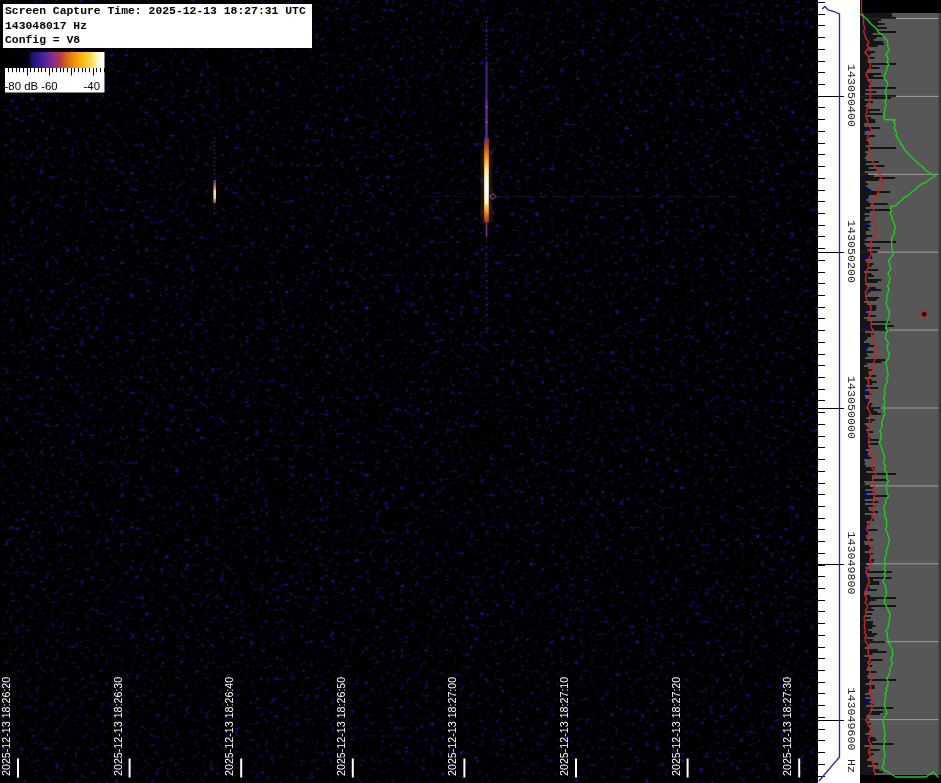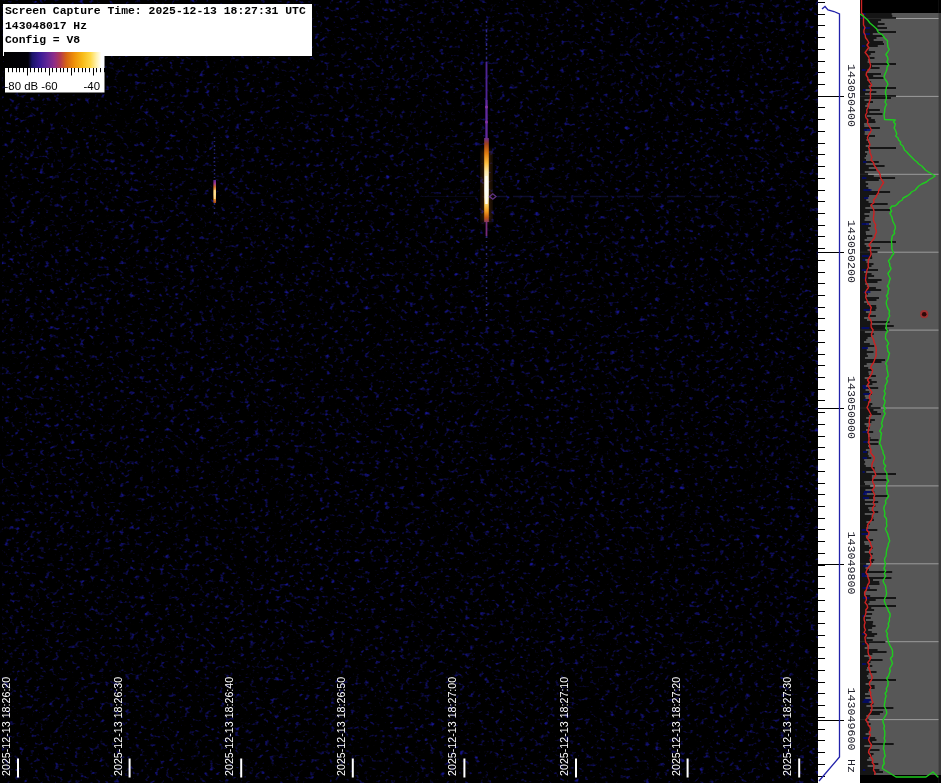--- a/index.html
+++ b/index.html
@@ -111,21 +111,21 @@
 <path d="M860 14h31.7M860 16h32.3M860 18h36.0M860 20h21.1M860 22h18.1M860 24h24.6M860 26h17.5M860 28h27.0M860 30h16.8M860 32h36.0M860 34h12.8M860 36h23.7M860 38h16.5M860 40h13.7M860 42h22.9M860 44h24.0M860 46h17.8M860 48h8.9M860 50h8.7M860 52h15.1M860 54h10.7M860 56h9.3M860 58h14.5M860 60h7.9M860 62h7.6M860 64h36.0M860 66h12.0M860 68h19.6M860 70h7.5M860 72h7.2M860 74h21.0M860 76h13.2M860 78h23.5M860 80h7.3M860 82h11.1M860 84h11.4M860 86h8.6M860 88h36.0M860 90h5.3M860 92h16.4M860 94h5.0M860 96h36.0M860 98h31.0M860 100h4.5M860 102h13.0M860 104h6.7M860 106h5.2M860 108h8.8M860 110h19.9M860 112h9.4M860 114h22.5M860 116h6.9M860 118h11.2M860 120h14.9M860 122h15.5M860 124h4.1M860 126h4.3M860 128h19.9M860 130h6.9M860 132h4.8M860 134h4.6M860 136h15.0M860 138h8.9M860 140h6.4M860 142h8.2M860 144h9.9M860 146h5.7M860 148h36.0M860 150h8.4M860 152h5.0M860 154h7.1M860 156h6.0M860 158h4.6M860 160h6.0M860 162h18.8M860 164h5.8M860 166h24.6M860 168h8.8M860 170h16.4M860 172h4.8M860 174h8.1M860 176h13.8M860 178h35.1M860 180h18.8M860 182h5.6M860 184h8.1M860 186h6.2M860 188h8.4M860 190h10.0M860 192h30.1M860 194h18.2M860 196h9.0M860 198h7.8M860 200h6.3M860 202h8.6M860 204h27.7M860 206h10.1M860 208h5.3M860 210h30.0M860 212h9.9M860 214h4.4M860 216h9.2M860 218h5.3M860 220h4.6M860 222h10.8M860 224h6.0M860 226h10.8M860 228h8.1M860 230h9.5M860 232h5.7M860 234h6.0M860 236h12.4M860 238h6.9M860 240h4.6M860 242h36.0M860 244h4.6M860 246h6.3M860 248h20.0M860 250h7.5M860 252h17.5M860 254h11.1M860 256h12.0M860 258h12.2M860 260h5.1M860 262h6.4M860 264h13.5M860 266h11.5M860 268h9.0M860 270h18.0M860 272h4.0M860 274h11.6M860 276h14.1M860 278h8.2M860 280h21.6M860 282h17.5M860 284h5.2M860 286h6.8M860 288h15.9M860 290h21.2M860 292h6.2M860 294h7.9M860 296h5.3M860 298h19.0M860 300h16.5M860 302h4.2M860 304h7.0M860 306h16.2M860 308h16.5M860 310h15.6M860 312h5.9M860 314h8.6M860 316h15.9M860 318h4.2M860 320h7.0M860 322h29.6M860 324h11.7M860 326h33.8M860 328h25.0M860 330h28.6M860 332h4.9M860 334h13.8M860 336h11.0M860 338h7.6M860 340h6.2M860 342h4.0M860 344h9.8M860 346h14.2M860 348h7.4M860 350h6.8M860 352h13.5M860 354h6.8M860 356h7.9M860 358h5.0M860 360h25.1M860 362h21.5M860 364h6.7M860 366h4.0M860 368h8.2M860 370h12.0M860 372h8.4M860 374h8.8M860 376h15.9M860 378h4.7M860 380h11.5M860 382h16.8M860 384h12.4M860 386h5.7M860 388h18.2M860 390h5.6M860 392h9.1M860 394h12.0M860 396h4.8M860 398h5.5M860 400h9.5M860 402h8.6M860 404h12.3M860 406h10.8M860 408h20.7M860 410h13.5M860 412h17.3M860 414h21.1M860 416h8.8M860 418h6.1M860 420h14.9M860 422h11.4M860 424h4.6M860 426h6.4M860 428h9.8M860 430h6.0M860 432h13.2M860 434h8.0M860 436h8.1M860 438h10.6M860 440h18.6M860 442h7.6M860 444h18.4M860 446h8.1M860 448h9.9M860 450h5.9M860 452h8.3M860 454h7.9M860 456h8.7M860 458h11.3M860 460h4.2M860 462h5.1M860 464h4.4M860 466h5.8M860 468h14.7M860 470h14.5M860 472h6.2M860 474h36.0M860 476h11.9M860 478h11.9M860 480h26.4M860 482h4.2M860 484h5.0M860 486h10.2M860 488h13.0M860 490h5.4M860 492h14.3M860 494h4.9M860 496h27.8M860 498h13.4M860 500h4.8M860 502h18.2M860 504h5.0M860 506h15.4M860 508h8.2M860 510h9.3M860 512h18.2M860 514h4.8M860 516h11.6M860 518h13.2M860 520h13.9M860 522h6.4M860 524h9.8M860 526h8.3M860 528h6.3M860 530h17.3M860 532h8.7M860 534h7.6M860 536h5.8M860 538h7.1M860 540h13.1M860 542h4.1M860 544h4.7M860 546h9.0M860 548h12.8M860 550h9.1M860 552h4.7M860 554h12.8M860 556h10.5M860 558h9.7M860 560h14.3M860 562h13.1M860 564h6.2M860 566h5.6M860 568h5.5M860 570h9.0M860 572h32.2M860 574h6.5M860 576h5.5M860 578h31.5M860 580h13.0M860 582h19.2M860 584h19.5M860 586h8.8M860 588h5.5M860 590h16.9M860 592h4.6M860 594h4.4M860 596h10.2M860 598h36.0M860 600h15.7M860 602h9.5M860 604h8.4M860 606h36.0M860 608h11.3M860 610h14.1M860 612h5.7M860 614h12.1M860 616h5.4M860 618h10.8M860 620h6.0M860 622h13.1M860 624h12.7M860 626h15.6M860 628h12.1M860 630h8.2M860 632h11.8M860 634h17.1M860 636h14.4M860 638h6.6M860 640h12.8M860 642h25.4M860 644h9.1M860 646h6.9M860 648h4.7M860 650h17.6M860 652h26.6M860 654h12.4M860 656h4.3M860 658h8.8M860 660h22.6M860 662h10.6M860 664h9.1M860 666h12.3M860 668h7.0M860 670h6.5M860 672h16.6M860 674h8.5M860 676h6.9M860 678h7.9M860 680h36.0M860 682h9.9M860 684h5.6M860 686h14.6M860 688h14.7M860 690h10.0M860 692h8.3M860 694h5.0M860 696h11.0M860 698h5.3M860 700h10.0M860 702h8.6M860 704h13.5M860 706h6.4M860 708h33.4M860 710h10.0M860 712h23.1M860 714h19.9M860 716h6.4M860 718h8.0M860 720h9.3M860 722h6.5M860 724h10.6M860 726h9.0M860 728h9.8M860 730h10.0M860 732h8.6M860 734h5.6M860 736h10.4M860 738h15.2M860 740h16.5M860 742h12.2M860 744h33.7M860 746h4.3M860 748h10.7M860 750h19.5M860 752h9.6M860 754h13.6M860 756h12.0M860 758h8.8M860 760h7.1M860 762h11.9M860 764h18.3M860 766h7.6M860 768h13.5M860 770h19.4M860 772h23.0M860 774h14.3" stroke="#000" stroke-width="1.5" fill="none"></path>
 <path d="M861.7 14h3.7M861.1 18h4.5M863.1 28h6.8M862.8 34h7.1M861.9 46h3.4M861.8 70h3.9M862.9 90h2.7M863.8 130h7.3M863.0 162h3.4M862.0 178h4.4M863.5 190h8.0M864.0 198h4.3M861.7 224h7.3M861.9 256h6.9M862.7 260h2.6M861.8 270h4.5M863.6 278h2.5M863.7 292h6.7M863.6 310h7.2M861.5 328h7.8M862.0 348h6.0M862.4 386h3.5M862.9 388h4.5M863.3 394h6.5M863.5 400h3.5M862.6 432h4.4M863.3 442h4.1M863.0 452h4.0M862.7 458h4.4M862.6 472h2.1M863.9 492h6.9M863.0 494h3.9M862.9 498h6.1M861.7 530h7.3M861.5 534h7.1M863.3 566h5.2M861.7 574h3.2M861.8 576h5.2M862.4 588h7.6M862.8 598h6.6M862.4 616h2.0M861.9 634h3.0M862.3 644h2.2M862.0 664h4.1M863.7 700h8.0M862.5 702h7.0M863.1 738h6.5M862.9 770h2.4" stroke="#000a78" stroke-width="1.5" fill="none"></path>
 <circle cx="924.2" cy="314.2" r="4.1" fill="#9c3232"></circle>
 <circle cx="924.2" cy="314.2" r="2.3" fill="#2e0808"></circle>
 <polyline points="861.5,0.0 861.5,13.0 863.5,15.0 863.5,17.5 863.5,20.0 863.5,22.5 863.5,25.0 865.0,27.5 864.0,30.0 863.9,32.5 865.2,35.0 865.5,37.5 867.3,40.0 868.8,42.5 867.0,45.0 868.8,47.5 866.9,50.0 865.1,52.5 867.2,55.0 868.9,57.5 869.3,60.0 869.7,62.5 870.6,65.0 870.2,67.5 868.6,70.0 866.6,72.5 866.1,75.0 867.7,77.5 868.3,80.0 869.9,82.5 871.7,85.0 869.8,87.5 871.3,90.0 870.1,92.5 870.5,95.0 870.5,97.5 870.1,100.0 869.2,102.5 868.6,105.0 868.0,107.5 866.7,110.0 867.0,112.5 865.5,115.0 865.9,117.5 867.9,120.0 867.4,122.5 868.6,125.0 870.0,127.5 871.4,130.0 870.2,132.5 868.6,135.0 867.4,137.5 868.1,140.0 869.3,142.5 870.0,145.0 868.6,147.5 869.9,150.0 869.9,152.5 871.0,155.0 872.0,157.5 870.9,160.0 873.5,162.5 874.1,165.0 875.8,167.5 877.2,170.0 879.3,172.5 880.2,175.0 880.5,177.5 881.8,180.0 883.6,182.5 882.0,185.0 880.6,187.5 878.8,190.0 878.5,192.5 876.8,195.0 875.8,197.5 873.5,200.0 874.1,202.5 871.0,205.0 872.5,207.5 873.8,210.0 874.0,212.5 873.8,215.0 873.4,217.5 873.4,220.0 874.4,222.5 875.8,225.0 875.1,227.5 876.1,230.0 876.3,232.5 875.1,235.0 874.7,237.5 872.8,240.0 870.8,242.5 869.0,245.0 870.8,247.5 870.1,250.0 871.0,252.5 870.9,255.0 869.5,257.5 868.4,260.0 868.3,262.5 868.1,265.0 868.4,267.5 867.0,270.0 866.7,272.5 866.0,275.0 865.9,277.5 865.5,280.0 866.2,282.5 867.7,285.0 868.5,287.5 866.7,290.0 865.2,292.5 866.3,295.0 865.7,297.5 866.9,300.0 867.8,302.5 869.7,305.0 871.3,307.5 870.5,310.0 870.8,312.5 869.2,315.0 868.7,317.5 870.7,320.0 871.5,322.5 871.0,325.0 871.3,327.5 873.1,330.0 872.1,332.5 871.4,335.0 872.5,337.5 873.7,340.0 874.2,342.5 875.3,345.0 875.9,347.5 876.3,350.0 876.0,352.5 876.2,355.0 875.4,357.5 874.5,360.0 873.6,362.5 871.9,365.0 870.6,367.5 872.5,370.0 872.2,372.5 870.9,375.0 869.3,377.5 867.5,380.0 869.2,382.5 867.5,385.0 868.9,387.5 870.4,390.0 872.0,392.5 869.9,395.0 869.2,397.5 870.4,400.0 868.8,402.5 868.3,405.0 867.0,407.5 868.6,410.0 869.9,412.5 871.2,415.0 869.7,417.5 869.5,420.0 869.1,422.5 869.9,425.0 868.8,427.5 868.7,430.0 867.8,432.5 869.0,435.0 868.9,437.5 869.1,440.0 868.4,442.5 869.8,445.0 869.7,447.5 871.1,450.0 870.5,452.5 872.4,455.0 874.3,457.5 873.8,460.0 872.6,462.5 871.9,465.0 871.9,467.5 873.8,470.0 874.9,472.5 875.8,475.0 873.9,477.5 872.5,480.0 872.9,482.5 874.3,485.0 874.3,487.5 872.3,490.0 873.6,492.5 874.8,495.0 873.6,497.5 874.5,500.0 873.2,502.5 874.7,505.0 872.8,507.5 872.4,510.0 874.1,512.5 872.6,515.0 872.3,517.5 871.5,520.0 869.3,522.5 867.5,525.0 867.6,527.5 866.7,530.0 869.0,532.5 868.6,535.0 866.6,537.5 868.7,540.0 870.3,542.5 870.9,545.0 872.1,547.5 870.4,550.0 869.4,552.5 870.9,555.0 871.7,557.5 870.0,560.0 870.9,562.5 870.6,565.0 868.4,567.5 866.8,570.0 865.9,572.5 867.7,575.0 868.0,577.5 869.1,580.0 869.3,582.5 867.7,585.0 867.0,587.5 866.3,590.0 864.6,592.5 864.7,595.0 866.3,597.5 866.4,600.0 865.0,602.5 867.1,605.0 867.7,607.5 865.8,610.0 866.1,612.5 865.3,615.0 864.1,617.5 864.2,620.0 865.1,622.5 864.3,625.0 864.4,627.5 865.5,630.0 864.0,632.5 866.5,635.0 864.9,637.5 865.3,640.0 865.7,642.5 868.1,645.0 868.5,647.5 868.1,650.0 868.1,652.5 868.8,655.0 871.0,657.5 869.8,660.0 867.8,662.5 869.2,665.0 868.6,667.5 869.7,670.0 870.2,672.5 871.4,675.0 872.3,677.5 871.4,680.0 869.4,682.5 869.6,685.0 871.0,687.5 869.5,690.0 870.7,692.5 870.5,695.0 871.3,697.5 871.8,700.0 873.0,702.5 870.9,705.0 872.0,707.5 871.7,710.0 870.7,712.5 868.7,715.0 867.5,717.5 865.7,720.0 867.9,722.5 868.1,725.0 870.3,727.5 870.5,730.0 869.4,732.5 870.5,735.0 869.2,737.5 868.6,740.0 869.9,742.5 871.5,745.0 870.7,747.5 869.0,750.0 868.5,752.5 870.3,755.0 871.3,757.5 872.9,760.0 872.2,762.5 874.1,765.0 873.8,767.5 873.5,770.0 875.1,772.5 874.8,775.0" stroke="#cc2222" stroke-width="1.4" fill="none" stroke-linejoin="round"></polyline>
 <polyline points="860.2,14.0 864.3,17.0 867.7,20.0 869.9,23.0 873.4,26.0 876.8,29.0 878.1,32.0 882.6,35.0 884.6,38.0 887.7,41.0 887.4,42.0 887.6,44.5 887.9,47.0 889.2,49.5 887.7,52.0 885.9,54.5 887.5,57.0 888.0,59.5 886.9,62.0 888.7,64.5 887.1,67.0 886.9,69.5 885.9,72.0 884.8,74.5 884.0,77.0 885.3,79.5 887.1,82.0 887.9,84.5 886.4,87.0 886.1,89.5 885.4,92.0 885.8,94.5 886.4,97.0 886.1,99.5 885.0,102.0 886.5,104.5 885.2,107.0 884.7,109.5 884.6,112.0 884.0,114.5 884.3,117.0 884.6,119.5 895.3,120.0 893.5,122.0 895.4,124.0 894.8,126.0 894.1,128.0 895.3,130.0 896.1,132.0 896.8,134.0 895.7,136.0 898.0,138.0 898.6,140.0 900.7,142.0 900.3,144.0 902.9,146.0 903.7,148.0 904.5,150.0 906.8,152.0 908.5,154.0 910.5,156.0 912.5,158.0 914.4,160.0 917.0,162.0 918.7,164.0 921.8,166.0 923.7,168.0 925.4,170.0 928.5,172.0 931.7,174.0 935.1,176.0 932.1,178.0 928.7,180.0 926.4,182.0 921.8,184.0 918.7,186.0 916.9,188.0 915.3,190.0 911.5,192.0 909.9,194.0 907.1,196.0 903.1,198.0 902.2,200.0 898.9,202.0 897.4,204.0 894.9,206.0 891.9,206.0 890.1,208.5 891.6,211.0 889.9,213.5 891.4,216.0 892.3,218.5 892.7,221.0 894.0,223.5 895.2,226.0 895.3,228.5 894.1,231.0 894.6,233.5 892.2,236.0 891.9,238.5 891.4,241.0 891.7,243.5 891.9,246.0 891.8,248.5 892.6,251.0 893.8,253.5 891.8,256.0 890.5,258.5 888.4,261.0 889.7,263.5 889.7,266.0 891.1,268.5 889.7,271.0 887.9,273.5 889.0,276.0 890.3,278.5 889.4,281.0 888.8,283.5 887.4,286.0 889.0,288.5 888.1,291.0 888.0,293.5 886.4,296.0 887.9,298.5 886.5,301.0 886.3,303.5 887.0,306.0 887.9,308.5 889.5,311.0 889.0,313.5 889.7,316.0 888.2,318.5 887.8,321.0 886.3,323.5 886.3,326.0 886.0,328.5 887.8,331.0 886.0,333.5 885.6,336.0 885.5,338.5 887.3,341.0 888.6,343.5 887.0,346.0 887.6,348.5 887.8,351.0 889.5,353.5 888.7,356.0 888.2,358.5 887.0,361.0 885.6,363.5 887.0,366.0 886.8,368.5 887.4,371.0 887.9,373.5 888.2,376.0 886.3,378.5 887.5,381.0 886.5,383.5 885.1,386.0 885.5,388.5 884.1,391.0 885.3,393.5 884.3,396.0 883.5,398.5 885.1,401.0 884.7,403.5 883.5,406.0 885.3,408.5 883.6,411.0 885.2,413.5 884.0,416.0 882.9,418.5 882.3,421.0 881.5,423.5 882.5,426.0 881.1,428.5 879.8,431.0 881.5,433.5 880.9,436.0 880.8,438.5 880.1,441.0 879.6,443.5 881.1,446.0 881.7,448.5 883.0,451.0 883.2,453.5 884.6,456.0 884.8,458.5 883.5,461.0 883.8,463.5 885.7,466.0 884.2,468.5 885.4,471.0 886.9,473.5 887.0,476.0 886.8,478.5 888.6,481.0 886.8,483.5 886.8,486.0 886.4,488.5 887.1,491.0 887.1,493.5 888.6,496.0 886.9,498.5 885.4,501.0 885.9,503.5 884.4,506.0 883.8,508.5 884.5,511.0 884.9,513.5 884.4,516.0 886.4,518.5 886.6,521.0 886.5,523.5 886.9,526.0 885.4,528.5 886.3,531.0 887.6,533.5 888.2,536.0 889.0,538.5 889.7,541.0 888.4,543.5 888.1,546.0 887.1,548.5 886.5,551.0 886.3,553.5 886.1,556.0 884.7,558.5 884.6,561.0 885.4,563.5 885.0,566.0 883.9,568.5 885.7,571.0 884.2,573.5 885.7,576.0 884.3,578.5 883.0,581.0 884.2,583.5 885.6,586.0 885.9,588.5 886.3,591.0 886.6,593.5 886.0,596.0 884.7,598.5 884.3,601.0 885.2,603.5 886.2,606.0 887.6,608.5 888.4,611.0 890.0,613.5 890.1,616.0 889.3,618.5 889.4,621.0 888.2,623.5 888.7,626.0 887.5,628.5 886.0,631.0 887.4,633.5 886.9,636.0 887.8,638.5 888.1,641.0 889.1,643.5 890.2,646.0 891.7,648.5 892.5,651.0 892.5,653.5 892.6,656.0 890.4,658.5 891.7,661.0 892.5,663.5 891.2,666.0 889.7,668.5 890.2,671.0 889.3,673.5 888.5,676.0 886.6,678.5 888.0,681.0 888.1,683.5 887.7,686.0 886.3,688.5 886.8,691.0 885.1,693.5 886.2,696.0 885.2,698.5 885.1,701.0 884.6,703.5 884.3,706.0 885.4,708.5 886.5,711.0 886.8,713.5 885.3,716.0 883.8,718.5 882.8,721.0 883.5,723.5 884.5,726.0 883.8,728.5 884.7,731.0 884.8,733.5 884.8,736.0 884.1,738.5 885.3,741.0 884.0,743.5 884.0,746.0 883.4,748.5 884.4,751.0 884.5,753.5 885.3,756.0 883.8,758.5 883.7,761.0 884.3,763.5 882.7,766.0 882.3,768.5 888.0,772.0 896.0,777.0 926.0,777.0 933.0,772.0 938.0,777.0 941.0,776.0" stroke="#1ecc1e" stroke-width="1.4" fill="none" stroke-linejoin="round"></polyline>
 <rect x="938.6" y="0" width="2.4" height="783" fill="#3b3b3b"></rect>
 <rect x="938.6" y="0" width="2.4" height="13" fill="#000"></rect>
 <rect x="938.6" y="775" width="2.4" height="8" fill="#000"></rect>
 </svg>
-<div style="position:absolute;left:3px;top:4px;width:309px;height:52px;background:#fff;
+<div style="position:absolute;left:3px;top:4px;width:309px;height:44px;background:#fff;
 font-family:'Liberation Mono',monospace;font-weight:bold;font-size:11.4px;line-height:14.6px;color:#000;
 padding:0 0 0 2px;box-sizing:border-box;white-space:pre">Screen Capture Time: 2025-12-13 18:27:31 UTC
 143048017 Hz
 Config = V8</div>
 <svg width="120" height="100" viewBox="0 0 120 100" style="position:absolute;left:0;top:0">
 <rect x="5" y="68" width="99.5" height="24.5" fill="#fff"></rect>
 <rect x="4" y="52" width="100.5" height="16" fill="url(#gScale)"></rect>
 <defs>
 <linearGradient id="gScale" x1="0" y1="0" x2="1" y2="0">
 <stop offset="0" stop-color="#000"></stop>

